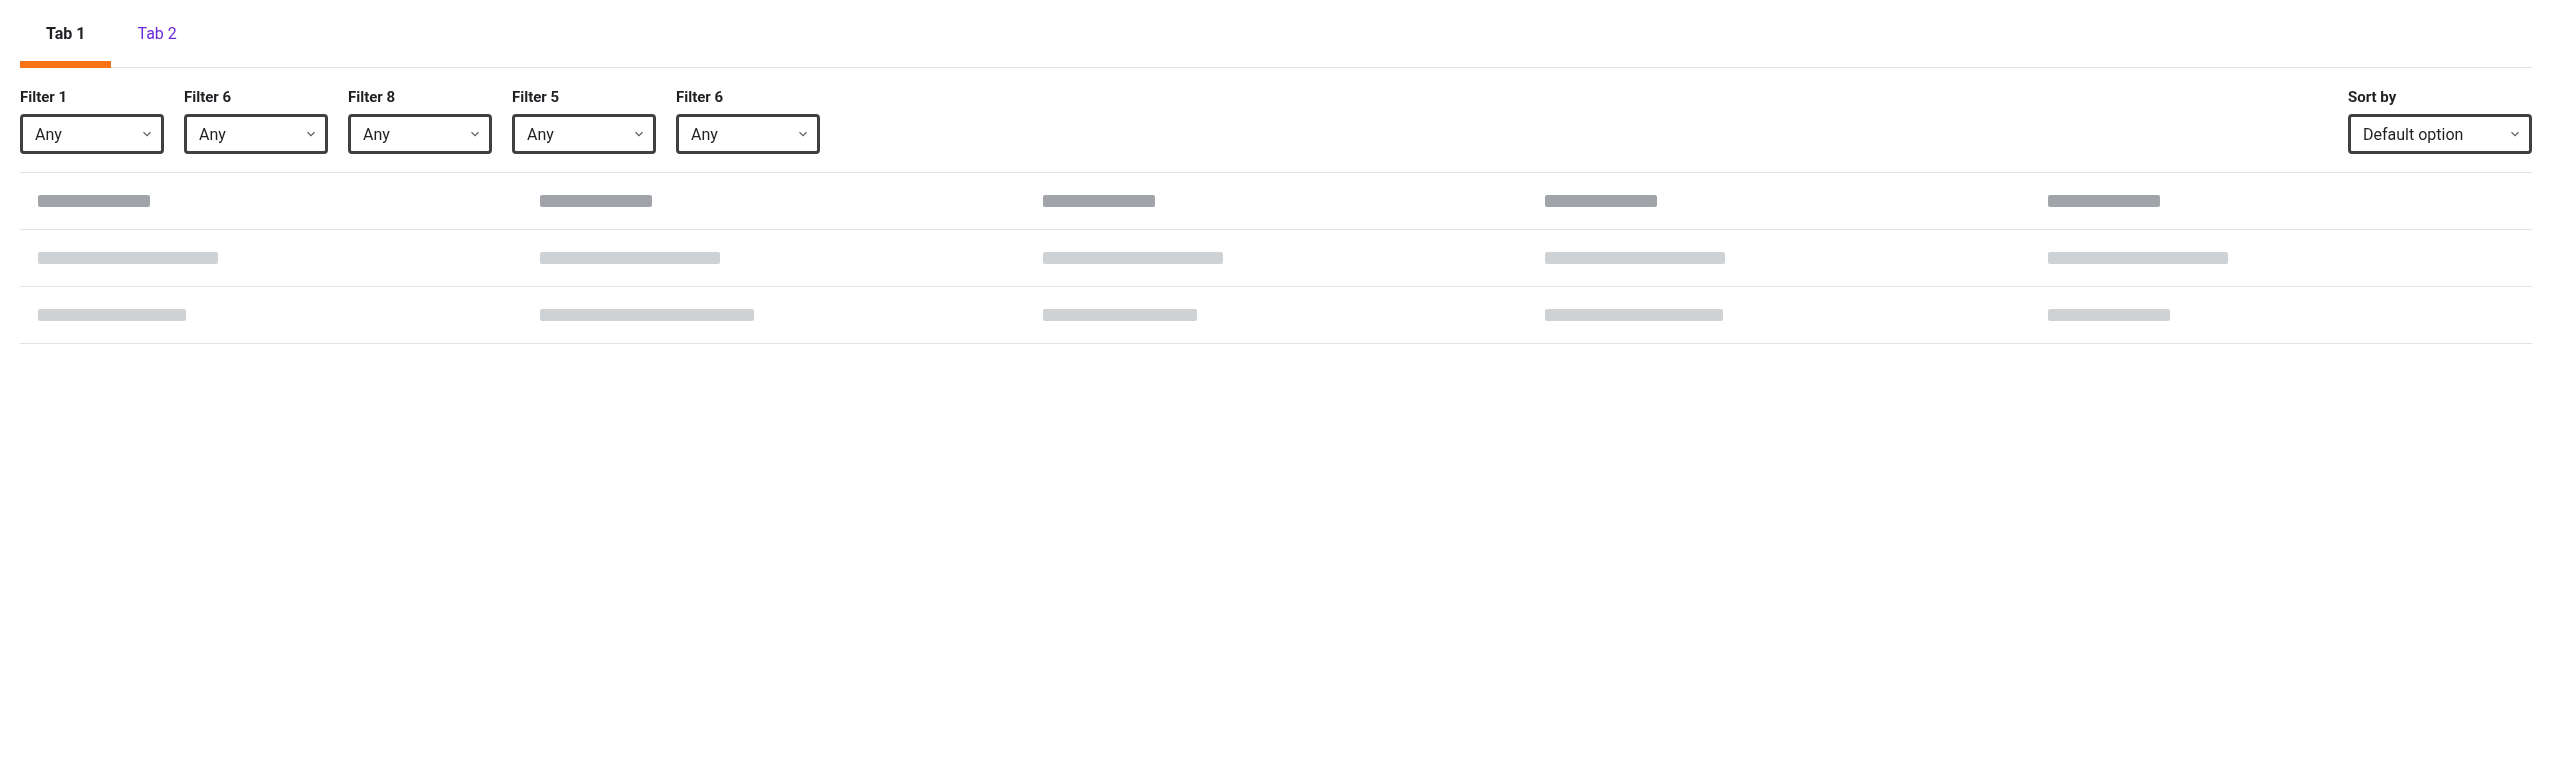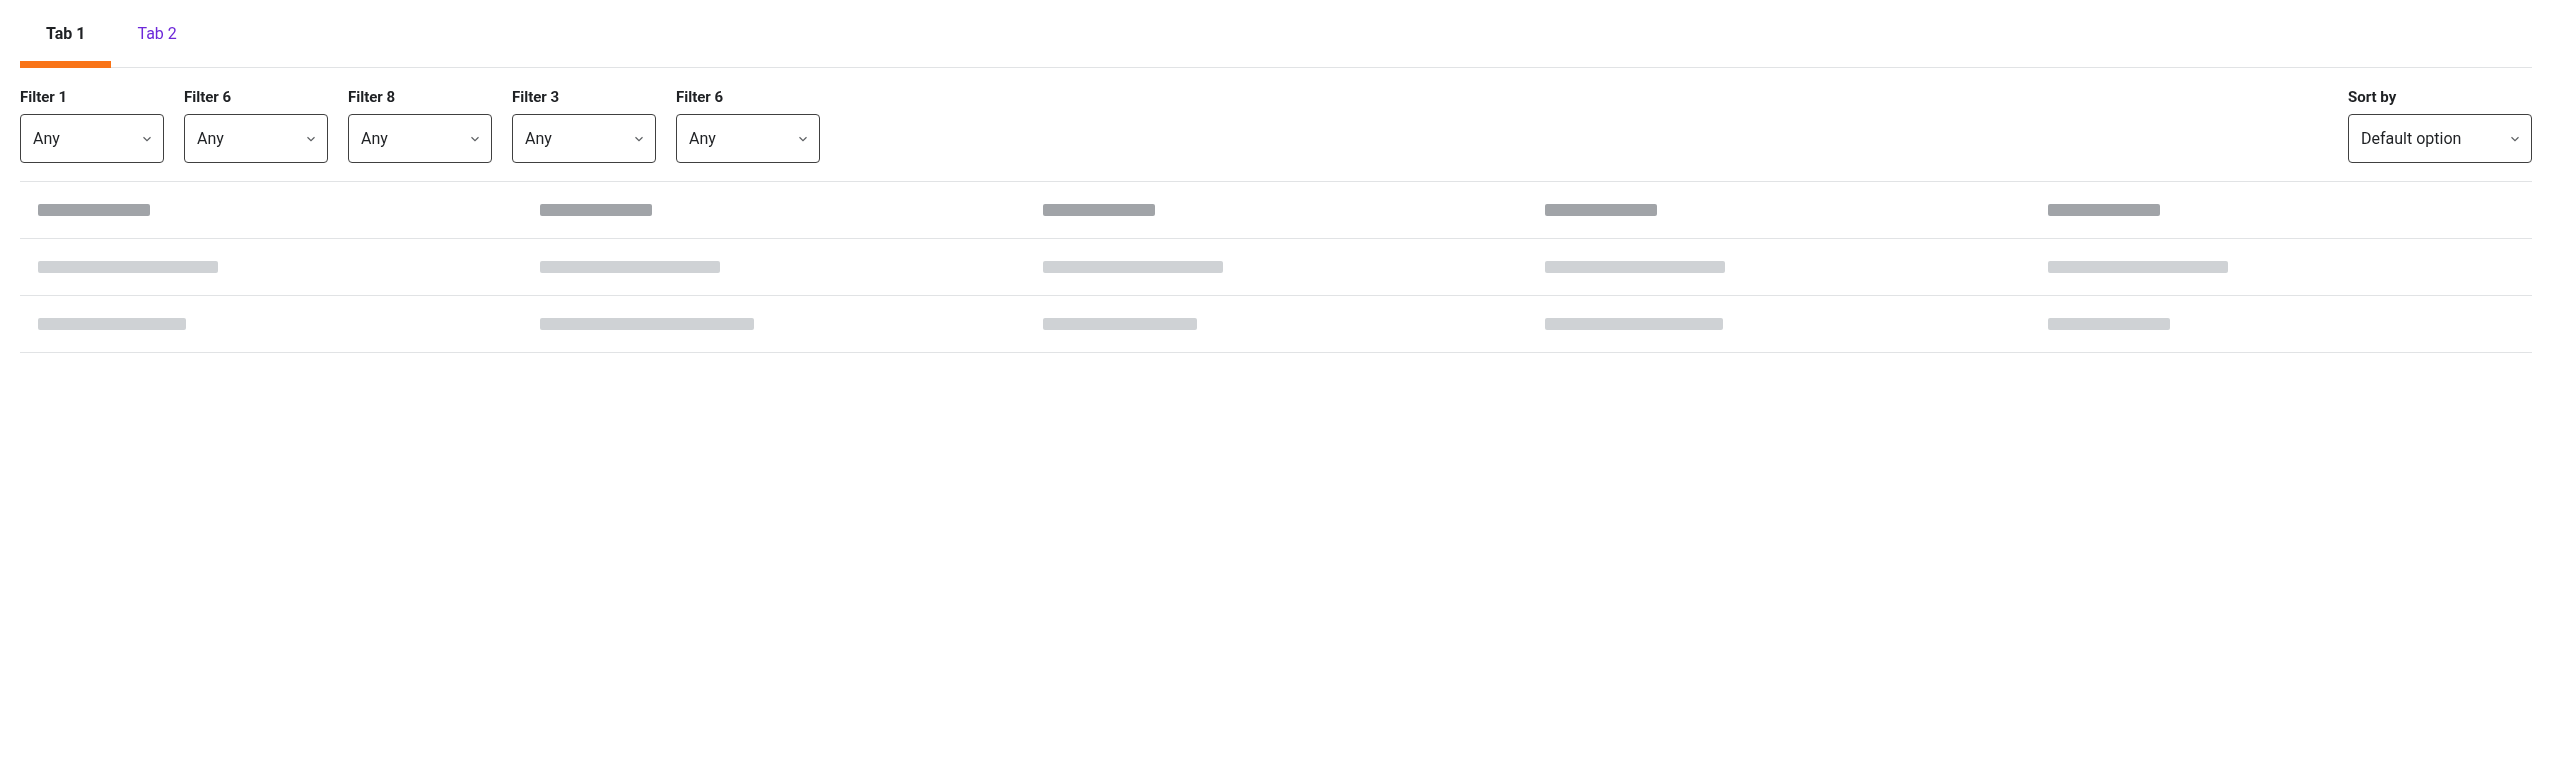--- a/index.html
+++ b/index.html
@@ -19,21 +19,21 @@
     .search-box input { border: none; outline: none; font-size: 16px; flex: 1; margin-left: 8px; color: #1f2124; background: transparent; }
     .search-box input::placeholder { color: #6d7175; }
 
     
     .filters-row { display: flex; align-items: flex-end; padding: 20px 0 18px 0; border-bottom: 1px solid #e1e3e5; gap: 20px; }
     .filter-block { display: flex; flex-direction: column; }
     .filter-label { font-size: 15px; font-weight: 700; color: #1f2124; margin-bottom: 8px; }
     .select-wrap { position: relative; }
     .select-wrap.small select { width: 144px; }
     .select-wrap.large select { width: 184px; }
-    select { appearance: none; -webkit-appearance: none; border: 1px solid #404040; border-radius: 4px; background: #fff; font-size: 16px; color: #1f2124; height: 49px; padding: 0 32px 0 12px; cursor: pointer; }
+    select { appearance: none; -webkit-appearance: none; border: 3px solid #404040; border-radius: 4px; background: #fff; font-size: 16px; color: #1f2124; height: 40px; padding: 0 32px 0 12px; cursor: pointer; }
     .select-caret { position: absolute; right: 10px; top: 50%; transform: translateY(-50%); pointer-events: none; width: 14px; height: 14px; stroke: #5c5f62; }
 
     .spacer { flex: 1; }
 
     
     .row { display: flex; padding: 22px 0; border-bottom: 1px solid #e1e3e5; }
     .col { flex: 1; padding-left: 18px; }
     .ph { height: 12px; background: #a1a4a8; border-radius: 2px; }
     .ph.light { background: #cfd2d5; }
   </style>
@@ -70,21 +70,21 @@
     <div class="filter-block">
       <span class="filter-label">Filter 8</span>
       <div class="select-wrap small">
         <select><option>Any</option></select>
         <svg class="select-caret" viewBox="0 0 24 24" fill="none" stroke-width="2">
             <polyline points="6 9 12 15 18 9"></polyline>
           </svg>
       </div>
     </div>
     <div class="filter-block">
-      <span class="filter-label">Filter 3</span>
+      <span class="filter-label">Filter 5</span>
       <div class="select-wrap small">
         <select><option>Any</option></select>
         <svg class="select-caret" viewBox="0 0 24 24" fill="none" stroke-width="2">
             <polyline points="6 9 12 15 18 9"></polyline>
           </svg>
       </div>
     </div>
     <div class="filter-block">
       <span class="filter-label">Filter 6</span>
       <div class="select-wrap small">

